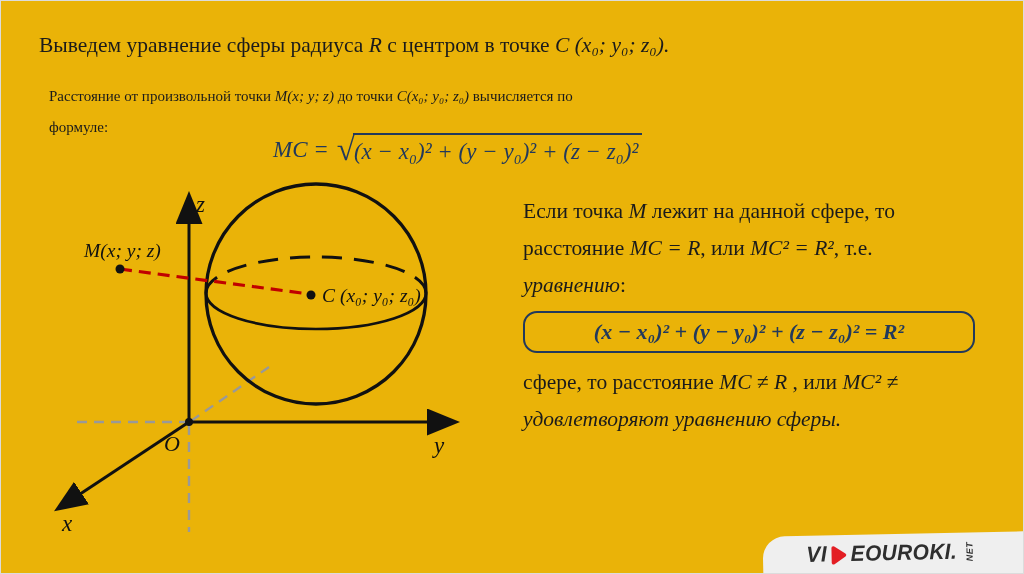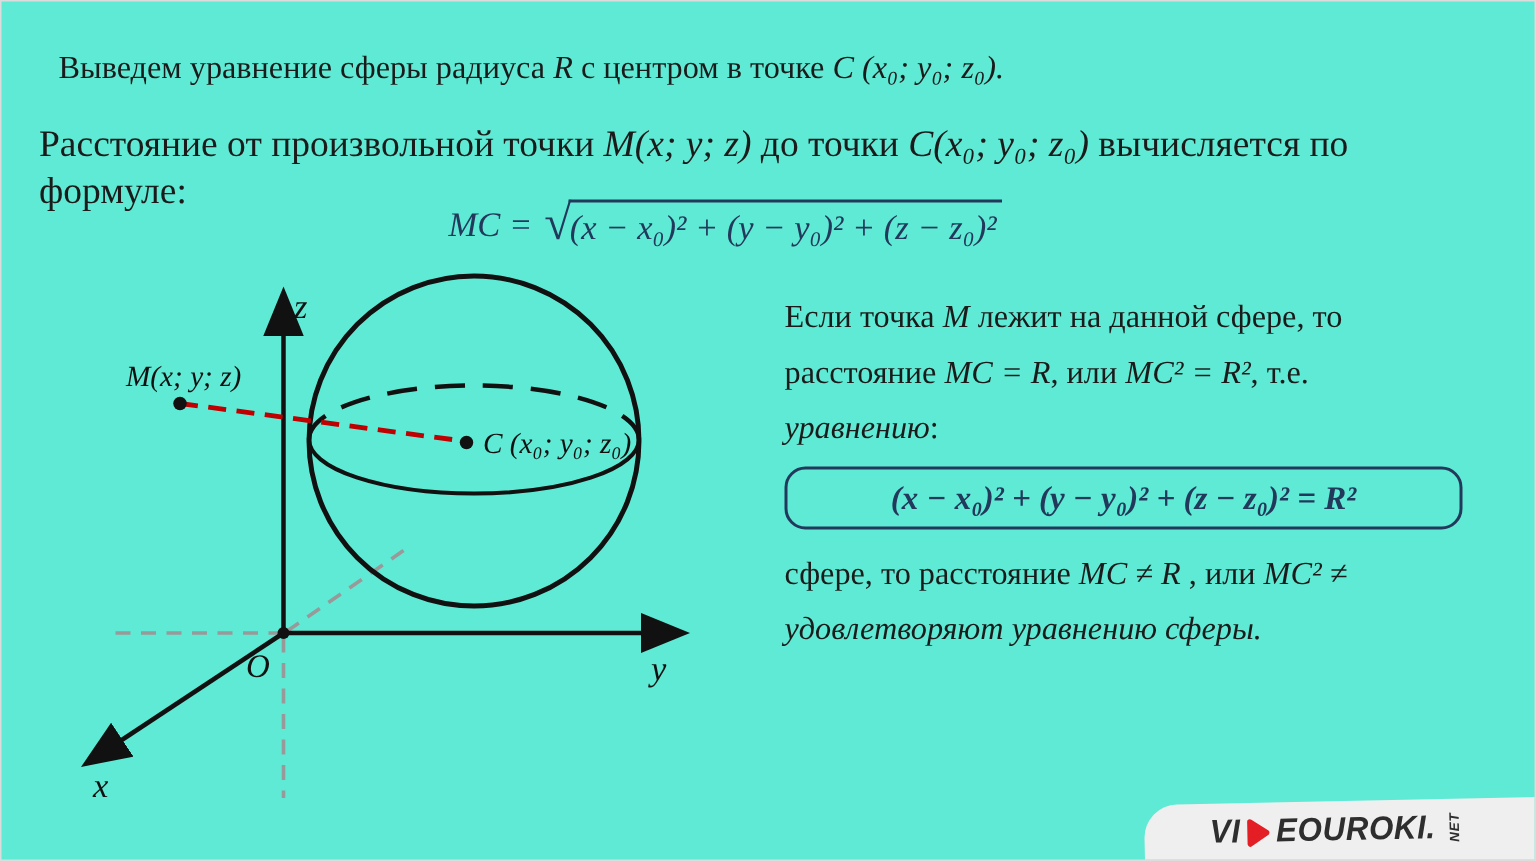--- a/index.html
+++ b/index.html
@@ -1,30 +1,30 @@
 <!DOCTYPE html>
 <html style="--formula_navy: #22395c; --dash_red: #c00000; --axis_black: #111111; --dash_gray: #999999; --band_gray: #efefef; --logo_red: #e31e24; --logo_text: #2e2e2e;"><head>
 <meta charset="utf-8">
 <style>
   html,body{margin:0;padding:0;background:#888;}
   #slide{
-    position:relative;width:1024px;height:574px;background:#5eead4;
+    position:relative;width:1024px;height:574px;background:#eab308;
     border:1px solid #dcdcdc;box-sizing:border-box;overflow:hidden;
     font-family:"Liberation Serif","DejaVu Serif",serif;color:#1b1b1b;
   }
   .abs{position:absolute;}
   .tline{white-space:nowrap;}
   .it{font-style:italic;}
 
   #para1{left:38px;top:28px;font-size:21.5px;line-height:32px;}
-  #para2{left:25px;top:80px;font-size:25px;line-height:31px;}
+  #para2{left:48px;top:80px;font-size:15px;line-height:31px;}
 
   #main-formula{
     left:272px;top:131px;display:flex;align-items:flex-end;
-    color:var(--formula_navy);font-style:italic;font-size:23px;margin-left:26px;
+    color:var(--formula_navy);font-style:italic;font-size:23px;
   }
   #main-formula .lhs{line-height:36px;}
   #main-formula .rad{font-size:33px;line-height:36px;font-style:normal;margin-left:8px;transform:translateY(-1px);}
   #main-formula .radicand{display:inline-block;border-top:2.5px solid var(--formula_navy);line-height:33px;padding:0 4px 0 1px;margin-left:-2px;}
 
   #diagram{left:25px;top:180px;}
   #diagram text{font-family:"Liberation Serif","DejaVu Serif",serif;font-style:italic;fill:#111;}
   .axis{stroke:var(--axis_black);stroke-width:3;fill:none;}
   .sphere{stroke:var(--axis_black);stroke-width:3.3;fill:none;}
   .equator-front{stroke:var(--axis_black);stroke-width:2.7;fill:none;}

